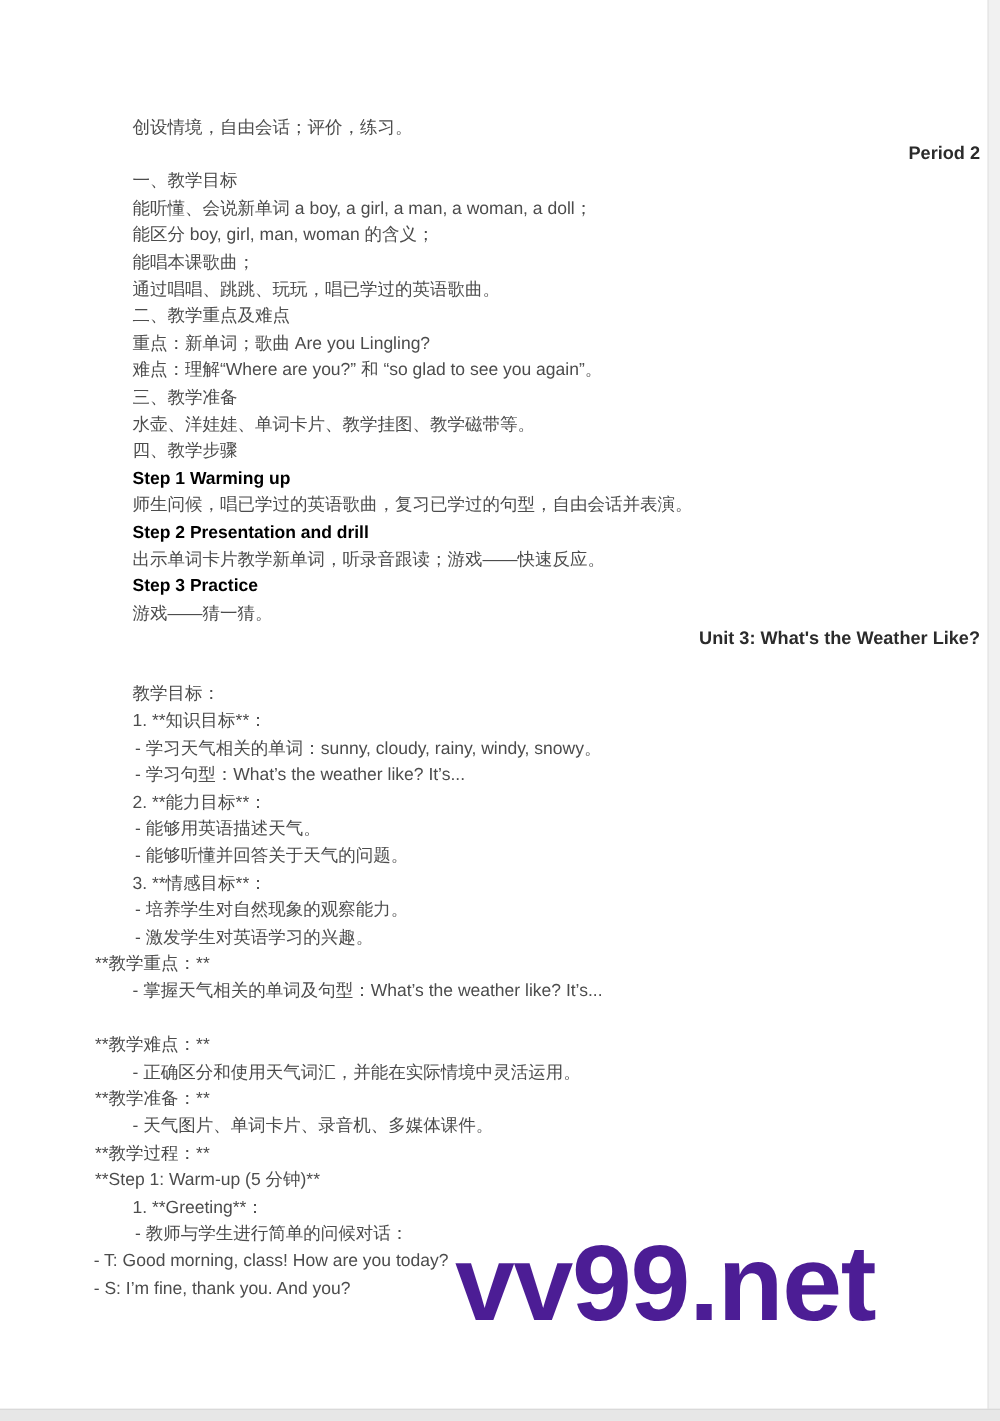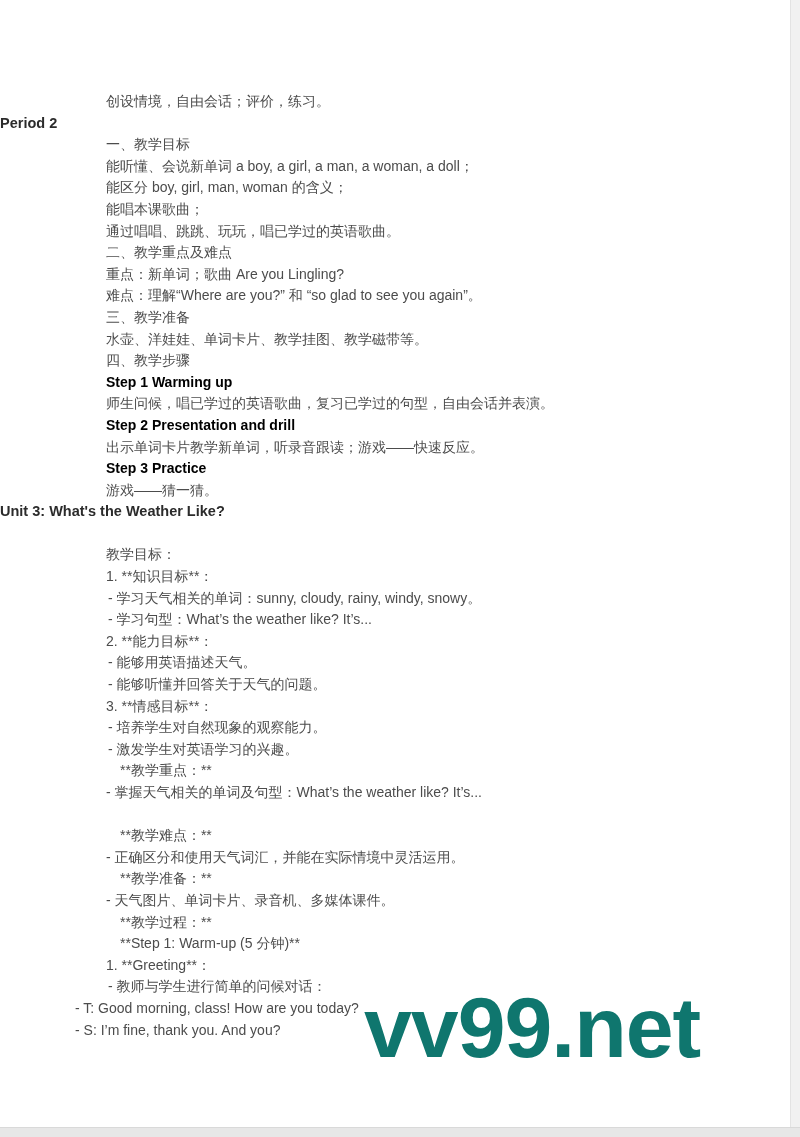--- a/index.html
+++ b/index.html
@@ -17,42 +17,42 @@
     background:#f1f1f1;border-left:1px solid #e3e3e3;
   }
   .band-bottom{
     position:absolute;left:0;bottom:0;width:100%;height:9px;
     background:#e7e7e7;border-top:1px solid #d9d9d9;
   }
   
   .watermark{
     position:absolute;left:364px;top:984px;
     font-size:86px;font-weight:bold;letter-spacing:-1px;
-    color:#0f766e;z-index:0;line-height:1;
+    color:#4c1d95;z-index:0;line-height:1;
     font-family:"Liberation Sans","DejaVu Sans",sans-serif;
     user-select:none;
   }
   
   .doc{
     position:absolute;left:0;top:78px;width:784px;z-index:1;margin-top:13px;
   }
   .line{
     white-space:pre;
     padding-left:106px;
     font-size:14px;
     height:21.6px;line-height:21.6px;
     color:#4c4c4c;
     font-family:"Liberation Sans","DejaVu Sans",sans-serif;
   }
   .line.center{
-    padding-left:0;text-align:left;
+    padding-left:0;text-align:right;
     font-weight:bold;color:#2b2b2b;font-size:14.5px;
   }
   .line.strong{font-weight:bold;color:#000000;}
-  .line.inds{padding-left:120px;}
+  .line.inds{padding-left:76px;}
   .line.ind1{padding-left:108px;}
   .line.ind2{padding-left:75px;}
 </style>
 </head>
 <body>
 
 <div class="page">
   <div class="watermark">vv99.net</div>
   <div class="doc">
       <div class="line">创设情境，自由会话；评价，练习。</div>

